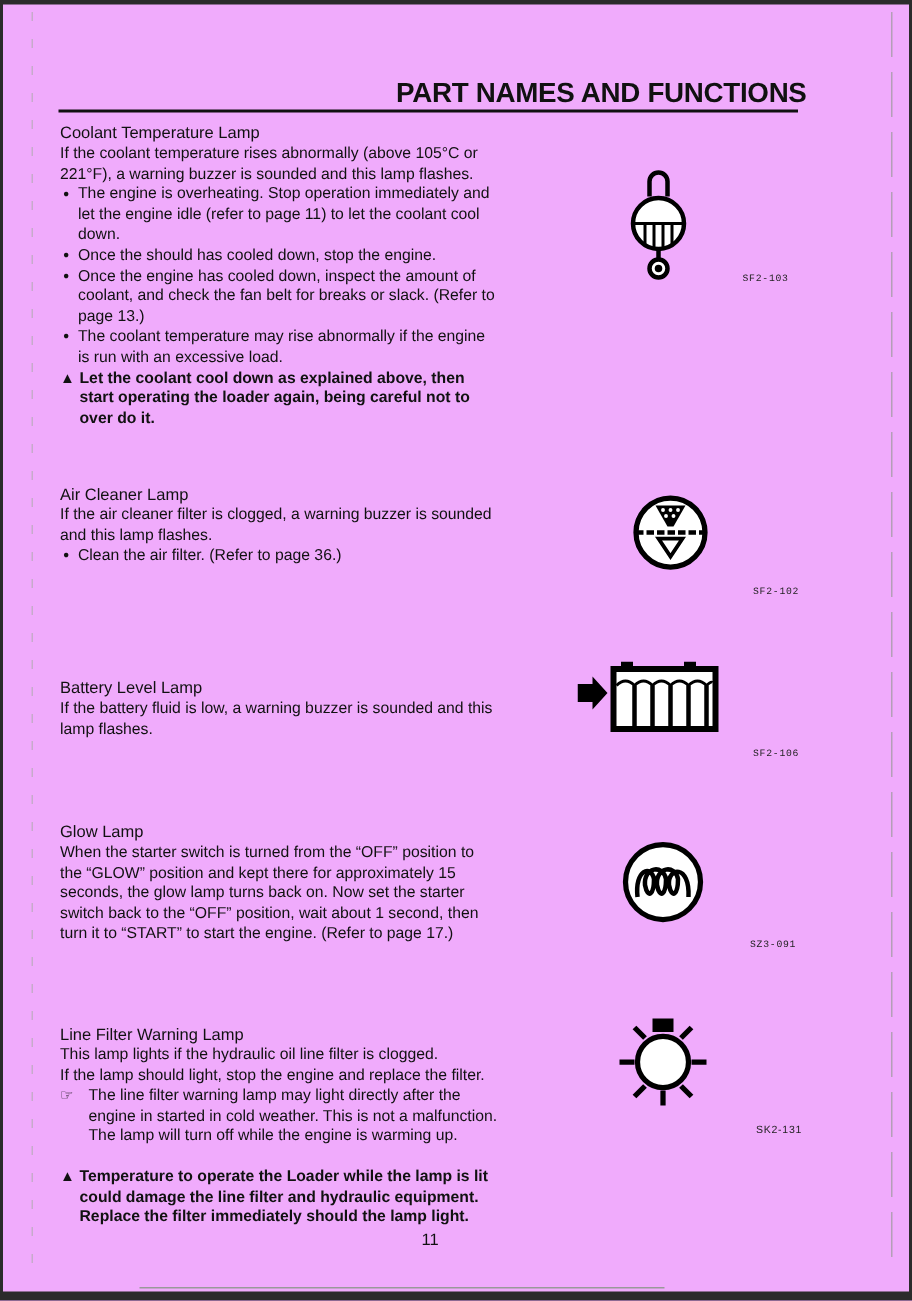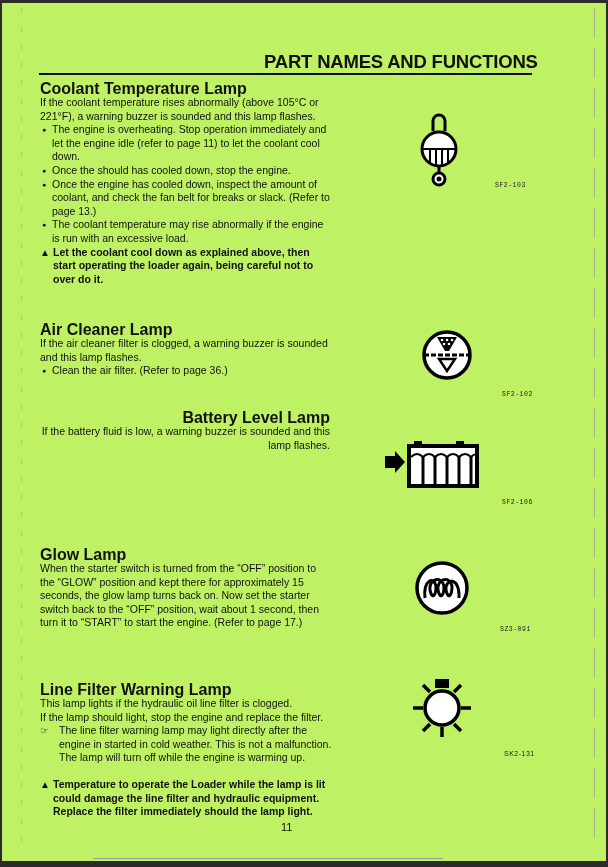--- a/index.html
+++ b/index.html
@@ -1,32 +1,32 @@
 <!DOCTYPE html>
 <html><head>
 <meta charset="utf-8">
 <style>
   html, body { margin: 0; padding: 0; }
   body {
     width: 608px; height: 867px; background: #2b2b2b; position: relative; overflow: hidden;
     font-family: "Liberation Sans", sans-serif; color: #111;
   }
   .page {
-    position: absolute; left: 2px; top: 3px; width: 604px; height: 858px; background: #bef264;
+    position: absolute; left: 2px; top: 3px; width: 604px; height: 858px; background: #f0abfc;
   }
   .scan-line-left { position: absolute; left: 19px; top: 5px; width: 1px; height: 840px;
     background: repeating-linear-gradient(to bottom, #aaa 0 6px, transparent 6px 18px); opacity: .6; }
   .scan-line-right { position: absolute; left: 592px; top: 5px; width: 1px; height: 840px;
     background: repeating-linear-gradient(to bottom, #999 0 30px, transparent 30px 40px); opacity: .7; }
   .header-title {
     position: absolute; left: 262px; top: 48px; font-weight: bold; font-size: 18.5px; letter-spacing: -0.2px;
   }
   .header-rule { position: absolute; left: 37px; top: 70px; width: 493px; height: 2px; background: #111; }
   .section { position: absolute; left: 38px; width: 290px; font-size: 10.5px; line-height: 13.6px; }
-  .section h2 { margin: 0; font-size: 16px; font-weight: bold; line-height: 14px; }
+  .section h2 { margin: 0; font-size: 11px; font-weight: normal; line-height: 14px; }
   .section p { margin: 0; }
   .bullet { position: relative; padding-left: 12px; }
   .bullet .dot { position: absolute; left: 2px; top: 0; }
   .warn { position: relative; padding-left: 13px; font-weight: bold; }
   .warn .tri { position: absolute; left: 0; top: 0; font-size: 10px; }
   .note { position: relative; padding-left: 19px; }
   .note .hand { position: absolute; left: 0; top: 0; font-size: 10px; }
   .icon { position: absolute; }
   .code { position: absolute; font-family: "Liberation Mono", monospace; font-size: 6.5px; letter-spacing: 0.5px; color: #222; }
   .page-number { position: absolute; left: 279px; top: 818px; font-size: 11px; }
@@ -78,21 +78,21 @@
     <circle cx="21" cy="11" r="1.3" fill="#fff"></circle>
       <circle cx="26" cy="11" r="1.3" fill="#fff"></circle>
       <circle cx="31" cy="11" r="1.3" fill="#fff"></circle>
     <circle cx="23" cy="15" r="1.3" fill="#fff"></circle>
       <circle cx="28" cy="15" r="1.3" fill="#fff"></circle>
     <line x1="3" y1="26" x2="49" y2="26" stroke="#000" stroke-width="3" stroke-dasharray="5 2"></line>
     <path d="M18 30 L34 30 L26 42 Z" fill="#fff" stroke="#000" stroke-width="2.5"></path>
   </svg>
   <div class="code" style="left:500px; top:388px;">SF2-102</div>
 
-  <div class="section" style="top:408px;text-align:right;">
+  <div class="section" style="top:449px;">
     <h2>Battery Level Lamp</h2>
     <p>If the battery fluid is low, a warning buzzer is sounded and this lamp flashes.</p>
   </div>
 
   <svg class="icon" style="left:383px; top:438px;" width="108" height="50" viewBox="0 0 108 50">
     <path d="M0 15 L10 15 L10 10 L20 21 L10 32 L10 27 L0 27 Z" fill="#000"></path>
     <rect x="18" y="0" width="8" height="5" fill="#000" transform="translate(11,0)"></rect>
     <rect x="71" y="0" width="8" height="5" fill="#000"></rect>
     <rect x="24" y="5" width="68" height="40" fill="#fff" stroke="#000" stroke-width="4"></rect>
     <path d="M26 16 q6 -6 12 0 q6 -6 12 0 q6 -6 12 0 q6 -6 12 0 q6 -6 12 0 q3 -3 4 -2" fill="none" stroke="#000" stroke-width="2"></path>

